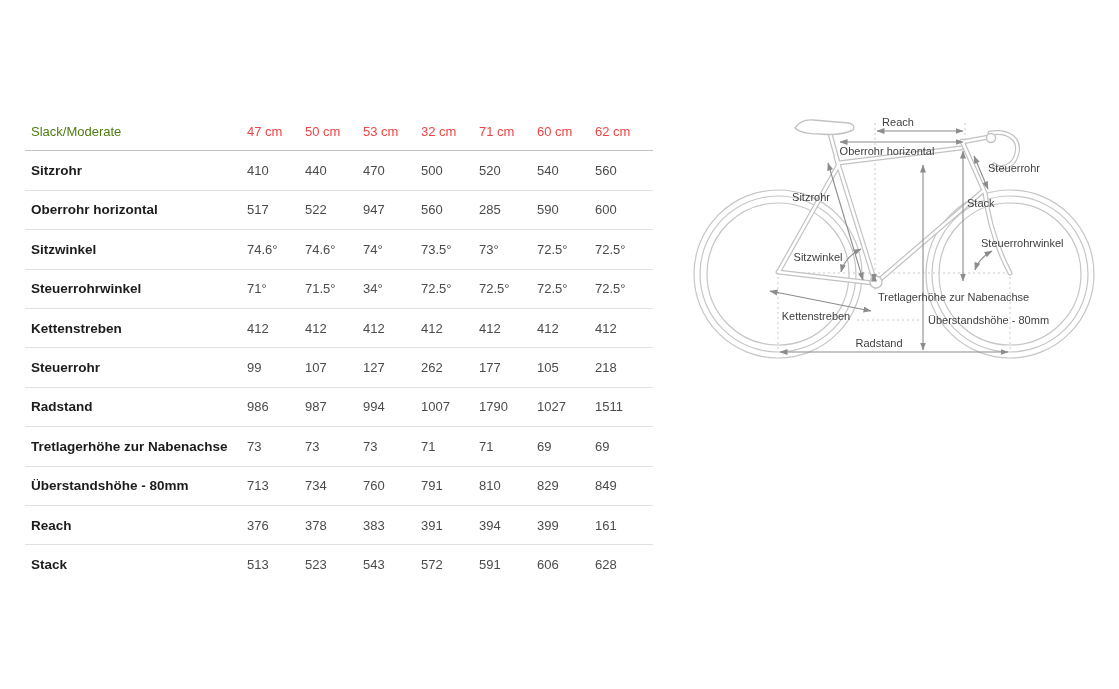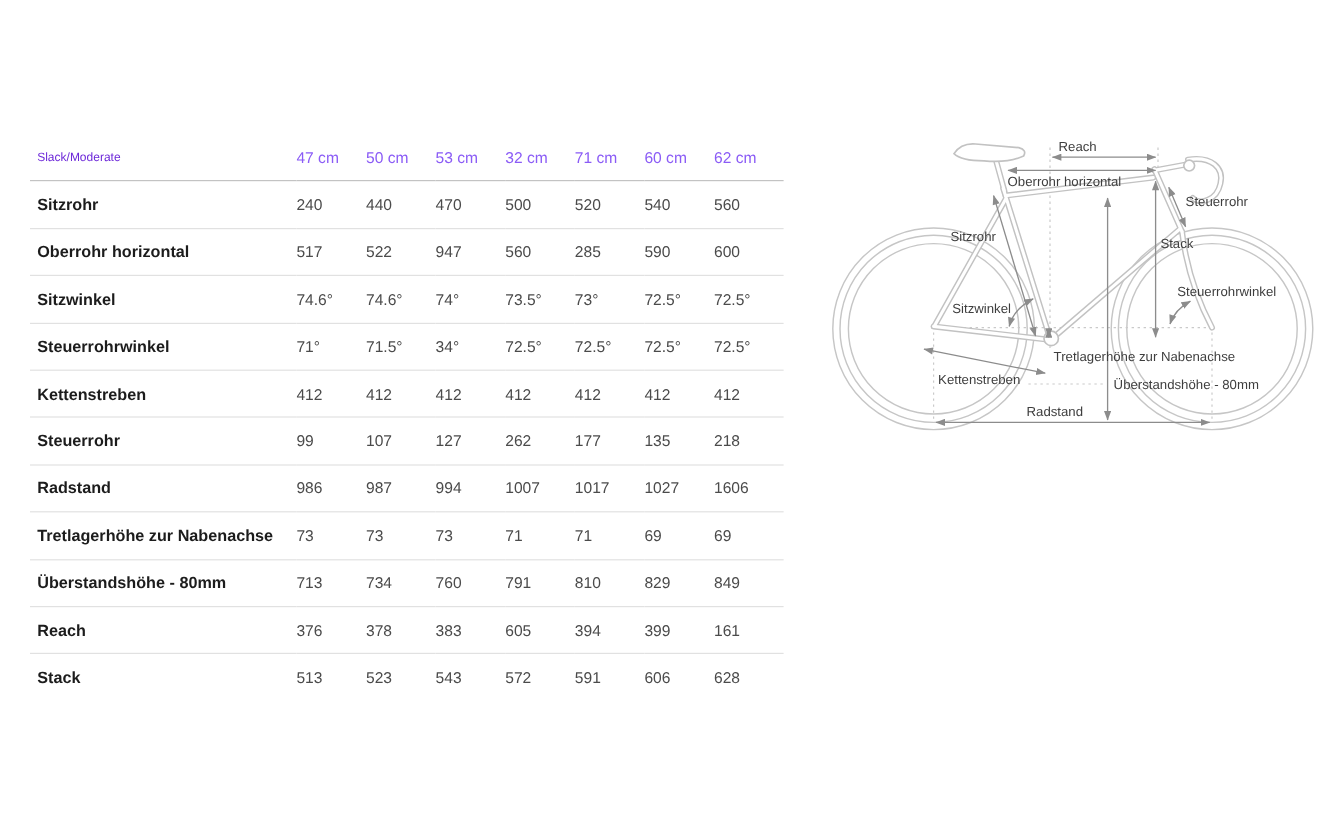--- a/index.html
+++ b/index.html
@@ -21,22 +21,22 @@
     padding:0;height:38.4px;
     vertical-align:middle;text-align:left;
     font-weight:400;
     font-size:13px;color:#4b4b4b;
     white-space:nowrap;overflow:hidden;
   }
   .geo-table thead th{border-bottom:1px solid #c3c3c3;}
   .geo-table tbody td{border-bottom:1px solid #e1e1e1;}
   .geo-table tbody tr:last-child td{border-bottom:none;}
   .geo-table .row-label{width:216px;padding-left:6px;font-weight:700;color:#1c1c1c;font-size:13.5px;}
-  .geo-table .header-label{font-weight:400;color:#6d28d9;font-size:10px;}
-  .geo-table .col-header{width:58px;color:#8b5cf6;}
+  .geo-table .header-label{font-weight:400;color:#4d7c0f;font-size:13px;}
+  .geo-table .col-header{width:58px;color:#ef4444;}
   .geo-table .value{width:58px;}
   
   .bike-diagram{position:absolute;left:690px;top:95px;}
   .dlabel{
     font-family:"Liberation Sans", sans-serif;
     font-size:11px;fill:#3e3e3e;
   }
   .wheel{stroke:#c6c6c6;stroke-width:1.2;fill:none;}
   .dash{stroke:#cacaca;stroke-width:1;fill:none;stroke-dasharray:2 3;}
   .arrow{stroke:#8c8c8c;stroke-width:1.1;fill:none;marker-start:url(#mS);marker-end:url(#mE);}
@@ -55,21 +55,21 @@
         <th class="col-header">53 cm</th>
         <th class="col-header">32 cm</th>
         <th class="col-header">71 cm</th>
         <th class="col-header">60 cm</th>
         <th class="col-header">62 cm</th>
       </tr>
   </thead>
   <tbody>
       <tr>
         <td class="row-label">Sitzrohr</td>
-        <td class="value">240</td>
+        <td class="value">410</td>
         <td class="value">440</td>
         <td class="value">470</td>
         <td class="value">500</td>
         <td class="value">520</td>
         <td class="value">540</td>
         <td class="value">560</td>
       </tr>
       <tr>
         <td class="row-label">Oberrohr horizontal</td>
         <td class="value">517</td>
@@ -110,32 +110,32 @@
         <td class="value">412</td>
         <td class="value">412</td>
       </tr>
       <tr>
         <td class="row-label">Steuerrohr</td>
         <td class="value">99</td>
         <td class="value">107</td>
         <td class="value">127</td>
         <td class="value">262</td>
         <td class="value">177</td>
-        <td class="value">135</td>
+        <td class="value">105</td>
         <td class="value">218</td>
       </tr>
       <tr>
         <td class="row-label">Radstand</td>
         <td class="value">986</td>
         <td class="value">987</td>
         <td class="value">994</td>
         <td class="value">1007</td>
-        <td class="value">1017</td>
+        <td class="value">1790</td>
         <td class="value">1027</td>
-        <td class="value">1606</td>
+        <td class="value">1511</td>
       </tr>
       <tr>
         <td class="row-label">Tretlagerhöhe zur Nabenachse</td>
         <td class="value">73</td>
         <td class="value">73</td>
         <td class="value">73</td>
         <td class="value">71</td>
         <td class="value">71</td>
         <td class="value">69</td>
         <td class="value">69</td>
@@ -148,21 +148,21 @@
         <td class="value">791</td>
         <td class="value">810</td>
         <td class="value">829</td>
         <td class="value">849</td>
       </tr>
       <tr>
         <td class="row-label">Reach</td>
         <td class="value">376</td>
         <td class="value">378</td>
         <td class="value">383</td>
-        <td class="value">605</td>
+        <td class="value">391</td>
         <td class="value">394</td>
         <td class="value">399</td>
         <td class="value">161</td>
       </tr>
       <tr>
         <td class="row-label">Stack</td>
         <td class="value">513</td>
         <td class="value">523</td>
         <td class="value">543</td>
         <td class="value">572</td>

